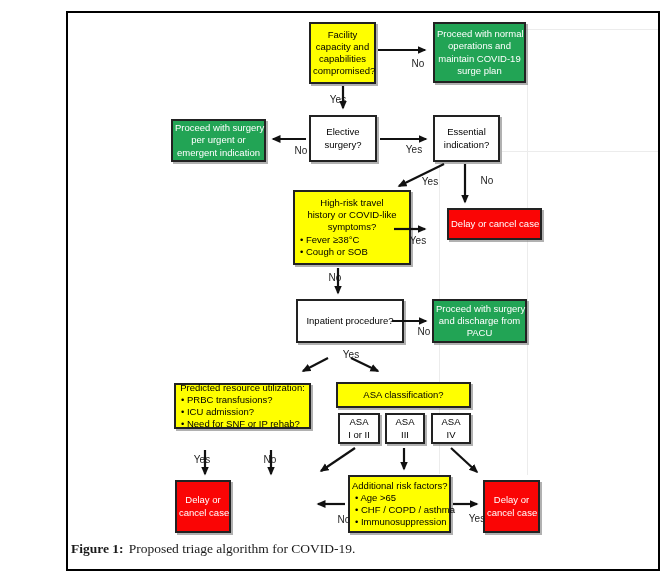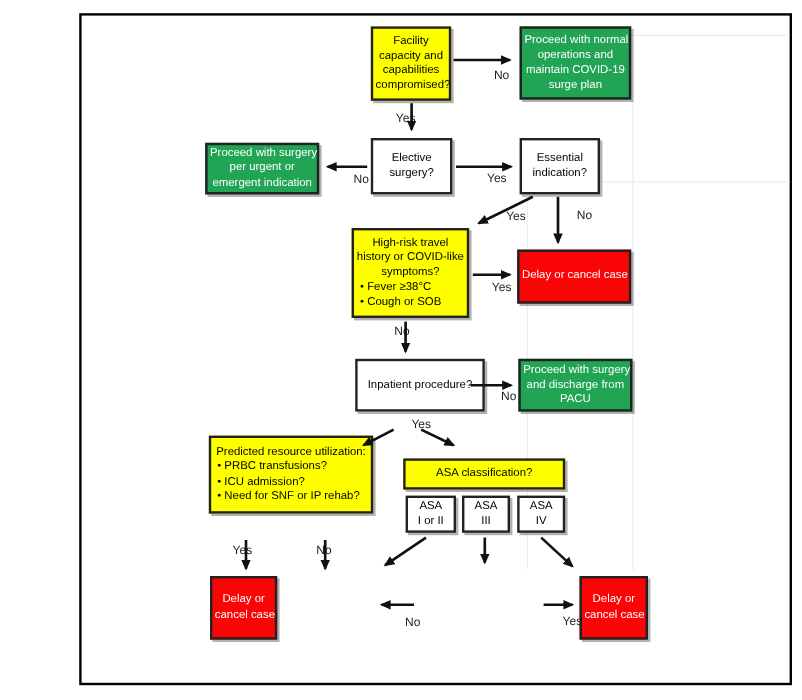--- a/index.html
+++ b/index.html
@@ -63,43 +63,43 @@
   <div class="box white" style="left:410px;top:115px;width:67px;height:47px">
     <div class="ln">Essential</div>
     <div class="ln">indication?</div>
   </div>
 
   <div class="box white" style="left:286px;top:115px;width:68px;height:47px">
     <div class="ln">Elective</div>
     <div class="ln">surgery?</div>
   </div>
 
-  <div class="box yellow" style="left:270px;top:190px;width:98px;height:75px">
+  <div class="box yellow" style="left:270px;top:190px;width:118px;height:75px">
     <div class="ln">High-risk travel</div>
     <div class="ln">history or COVID-like</div>
     <div class="ln">symptoms?</div>
     <div class="bl">• Fever ≥38°C</div>
     <div class="bl">• Cough or SOB</div>
   </div>
 
-  <div class="box red" style="left:408px;top:208px;width:95px;height:45px">
+  <div class="box red" style="left:424px;top:208px;width:95px;height:32px">
     <div class="ln">Delay or cancel case</div>
   </div>
 
   <div class="box white" style="left:273px;top:299px;width:108px;height:44px">
     <div class="ln">Inpatient procedure?</div>
   </div>
 
   <div class="box green" style="left:409px;top:299px;width:95px;height:44px">
     <div class="ln">Proceed with surgery</div>
     <div class="ln">and discharge from</div>
     <div class="ln">PACU</div>
   </div>
 
-  <div class="box yellow" style="left:151px;top:363px;width:137px;height:65px">
+  <div class="box yellow" style="left:151px;top:383px;width:137px;height:46px">
     <div class="ln">Predicted resource utilization:</div>
     <div class="bl">• PRBC transfusions?</div>
     <div class="bl">• ICU admission?</div>
     <div class="bl">• Need for SNF or IP rehab?</div>
   </div>
 
   <div class="box yellow" style="left:313px;top:382px;width:135px;height:26px">
     <div class="ln">ASA classification?</div>
   </div>
 
@@ -117,20 +117,26 @@
     <div class="ln">ASA</div>
     <div class="ln">IV</div>
   </div>
 
   <div class="box red" style="left:152px;top:480px;width:56px;height:53px">
     <div class="ln">Delay or</div>
     <div class="ln">cancel case</div>
   </div>
 
 
+  <div class="box yellow" style="left:325px;top:475px;width:103px;height:58px">
+    <div class="ln">Additional risk factors?</div>
+    <div class="bl">• Age &gt;65</div>
+    <div class="bl">• CHF / COPD / asthma</div>
+    <div class="bl">• Immunosuppression</div>
+  </div>
 
   <div class="box red" style="left:460px;top:480px;width:57px;height:53px">
     <div class="ln">Delay or</div>
     <div class="ln">cancel case</div>
   </div>
 
   <div class="lbl" style="left:383px;top:63px">No</div>
   <div class="lbl" style="left:303px;top:99px">Yes</div>
   <div class="lbl" style="left:266px;top:150px">No</div>
   <div class="lbl" style="left:379px;top:149px">Yes</div>
@@ -166,13 +172,16 @@
       <line x1="182" y1="450" x2="182" y2="474" marker-end="url(#ah)"></line>
       <line x1="248" y1="450" x2="248" y2="474" marker-end="url(#ah)"></line>
       <line x1="332" y1="448" x2="298" y2="471" marker-end="url(#ah)"></line>
       <line x1="381" y1="448" x2="381" y2="469" marker-end="url(#ah)"></line>
       <line x1="428" y1="448" x2="454" y2="472" marker-end="url(#ah)"></line>
       <line x1="322" y1="504" x2="295" y2="504" marker-end="url(#ah)"></line>
       <line x1="430" y1="504" x2="454" y2="504" marker-end="url(#ah)"></line>
     </g>
   </svg>
 
+  <div class="caption">
+    <span class="cap-b">Figure 1:</span><span class="cap-t">Proposed triage algorithm for COVID-19.</span>
+  </div>
 </div>
 
 </body></html>

